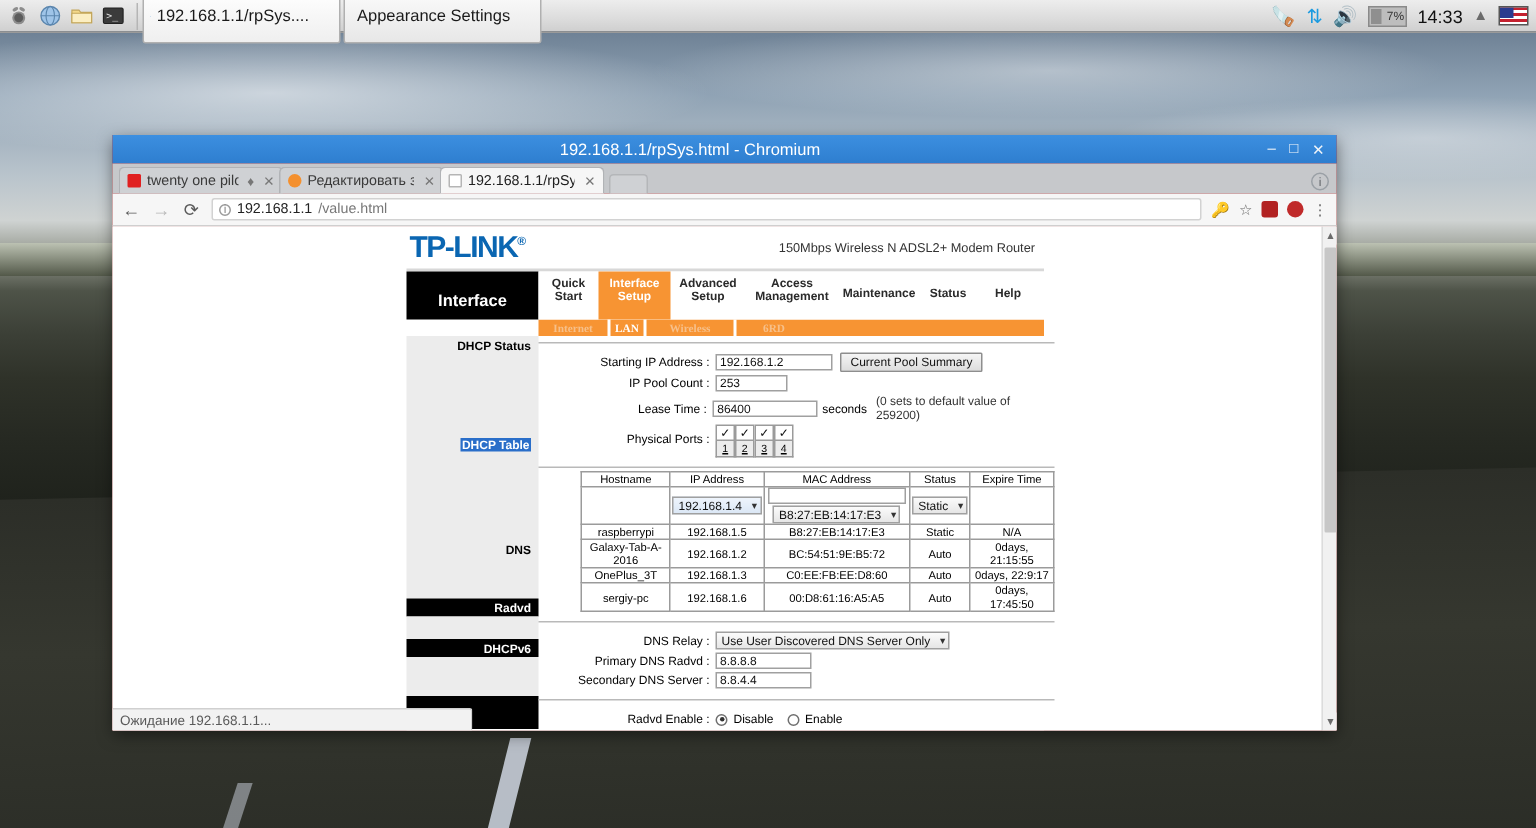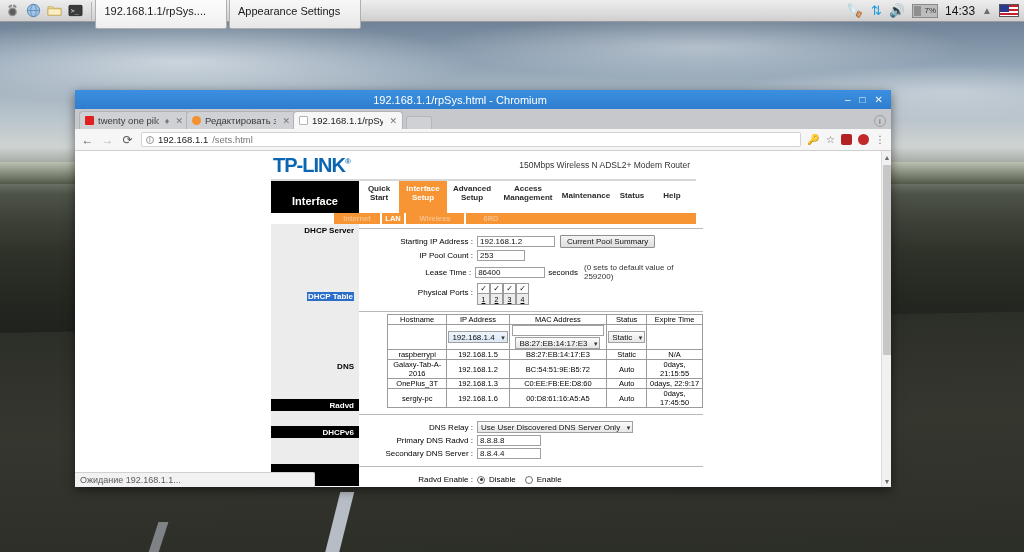--- a/index.html
+++ b/index.html
@@ -183,21 +183,21 @@
     width:88px; background:#000; color:#fff; font-size:11px; font-weight:bold;
     display:flex; align-items:flex-end; justify-content:center; padding-bottom:6px;
   }
   .tp-nav-items { flex:1; display:flex; align-items:stretch; background:#fff; }
   .tp-nav-item {
     flex:none; padding:3px 6px 0; font-size:8px; font-weight:bold; color:#2a2a2a;
     text-align:center; line-height:9px; display:flex; align-items:flex-start; justify-content:center;
   }
   .tp-nav-item.active { background:#f79433; color:#fff; }
   .tp-sub {
-    display:flex; height:11px; background:#f79433; margin-left:63px;
+    display:flex; height:11px; background:#f79433; margin-left:88px;font-family:Liberation Serif, serif;
   }
   .tp-sub-item {
     font-size:7.5px; font-weight:bold; color:#f7c08a; text-align:center;
     display:flex; align-items:center; justify-content:center;
     border-right:2px solid #fff; padding:0 4px;
   }
   .tp-sub-item.active { color:#fff; }
   .tp-sub-item:last-child { border-right:none; }
 
   .tp-body { display:flex; }
@@ -388,21 +388,21 @@
       <div class="right-ico">i</div>
     </div>
 
     <div class="toolbar">
       <span class="nav-btn">←</span>
       <span class="nav-btn dim">→</span>
       <span class="nav-btn">⟳</span>
       <span class="omnibox">
         <span class="info">i</span>
         <span class="url-strong">192.168.1.1</span>
-          <span class="url-rest">/sets.html</span>
+          <span class="url-rest">/value.html</span>
       </span>
       <span class="tb-right">
         <span class="g">🔑</span>
         <span class="g">☆</span>
         <span class="ext-sq" style="background:#b22222"></span>
         <span class="ext-sq" style="background:#c02a2a;border-radius:50%"></span>
         <span class="g">⋮</span>
       </span>
     </div>
 
@@ -448,21 +448,21 @@
           <div class="tp-sub">
             <div class="tp-sub-item" style="width:48px">Internet</div>
             <div class="tp-sub-item active" style="width:24px">LAN</div>
             <div class="tp-sub-item" style="width:60px">Wireless</div>
             <div class="tp-sub-item" style="width:50px">6RD</div>
           </div>
 
           <div class="tp-body">
 
             <div class="tp-labels">
-              <div class="lbl-band gray" style="height:12px">DHCP Server</div>
+              <div class="lbl-band gray" style="height:12px">DHCP Status</div>
               <div class="lbl-band gray" style="height:54px"></div>
               <div class="lbl-band gray" style="height:12px">
                 <span class="lbl-link">DHCP Table</span>
               </div>
               <div class="lbl-band gray" style="height:58px"></div>
               <div class="lbl-band gray" style="height:12px">DNS</div>
               <div class="lbl-band gray" style="height:27px"></div>
               <div class="lbl-band black" style="height:12px">Radvd</div>
               <div class="lbl-band gray" style="height:15px"></div>
               <div class="lbl-band black" style="height:12px">DHCPv6</div>

